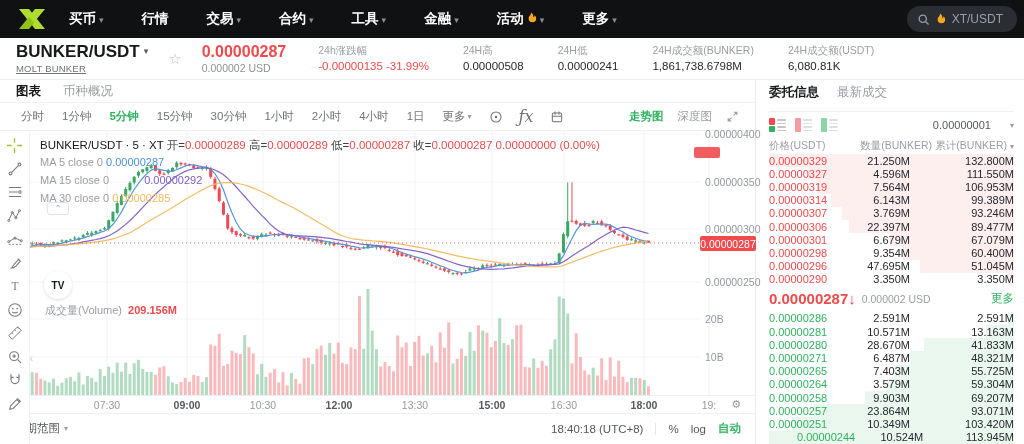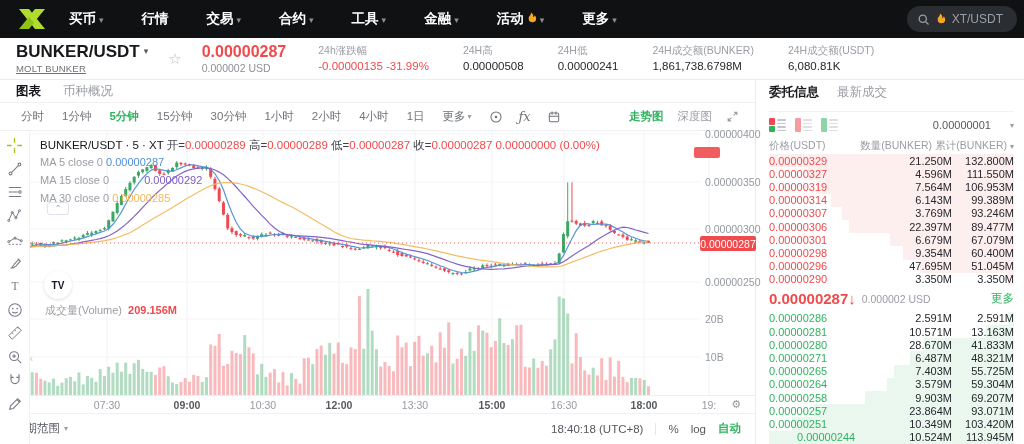--- a/index.html
+++ b/index.html
@@ -90,21 +90,21 @@
   .ob-prec{margin-left:auto;font-size:11px;color:#55585e;display:flex;align-items:center;gap:19px;cursor:pointer}
   .ob-prec .chev{font-size:8px;color:#9a9da3}
   .ob-cols{height:16px;display:flex;font-size:10.5px;color:#9a9da3;align-items:center}
   .ob-cols .c1{flex:1}
   .ob-cols .c2{width:78px;text-align:right}
   .ob-cols .c3{width:82px;text-align:right;cursor:pointer}
   .ob-rows{display:flex;flex-direction:column}
   .ob-row{height:13.2px;display:flex;align-items:center;font-size:11px;cursor:pointer}
   .ob-row .p{flex:1}
   .ob-row .q{width:78px;text-align:right;color:#26282d}
-  .ob-row .c{width:62px;text-align:right;color:#26282d}
+  .ob-row .c{width:104px;text-align:right;color:#26282d}
   .ob-row.ask .p{color:#f04a4c}
   .ob-row.bid .p{color:#2fb35f}
   .ob-last{height:22px;display:flex;align-items:center;gap:6px;margin:2px 0}
   .ob-last .lp{font-size:15px;font-weight:700;color:#f04a4c}
   .ob-last .usd{font-size:10.5px;color:#9a9da3}
   .ob-last .more{margin-left:auto;font-size:11.5px;color:#2fb35f;cursor:pointer}
 </style>
 </head>
 <body>
 
@@ -223,21 +223,21 @@
       <span class="tf-more">
           <span>更多</span>
           <span class="chev" style="font-size:8px;color:#9a9da3">▾</span>
         </span>
       <span class="tf-ic">
         <svg width="14" height="14" viewBox="0 0 18 18" fill="none" stroke="#6f7277" stroke-width="1.3">
             <circle cx="9" cy="9" r="6.5"></circle>
             <circle cx="9" cy="9" r="1.6" fill="#6f7277" stroke="none"></circle>
           </svg>
       </span>
-      <span class="tf-ic" style="font-style:italic;font-size:13px;font-family:'DejaVu Serif',serif">ƒx</span>
+      <span class="tf-ic" style="font-style:italic;font-size:16px;font-family:'DejaVu Serif',serif">ƒx</span>
       <span class="tf-ic">
         <svg width="14" height="14" viewBox="0 0 18 18" fill="none" stroke="#6f7277" stroke-width="1.3">
             <rect x="3" y="4" width="12" height="11" rx="1.5"></rect>
             <path d="M3 8h12M6.5 2v4M11.5 2v4"></path>
           </svg>
       </span>
       <span class="tf-right">
         <span id="view-tabs" style="display:flex;gap:14px">
             <span class="view-tab active">走势图</span>
             <span class="view-tab">深度图</span>

